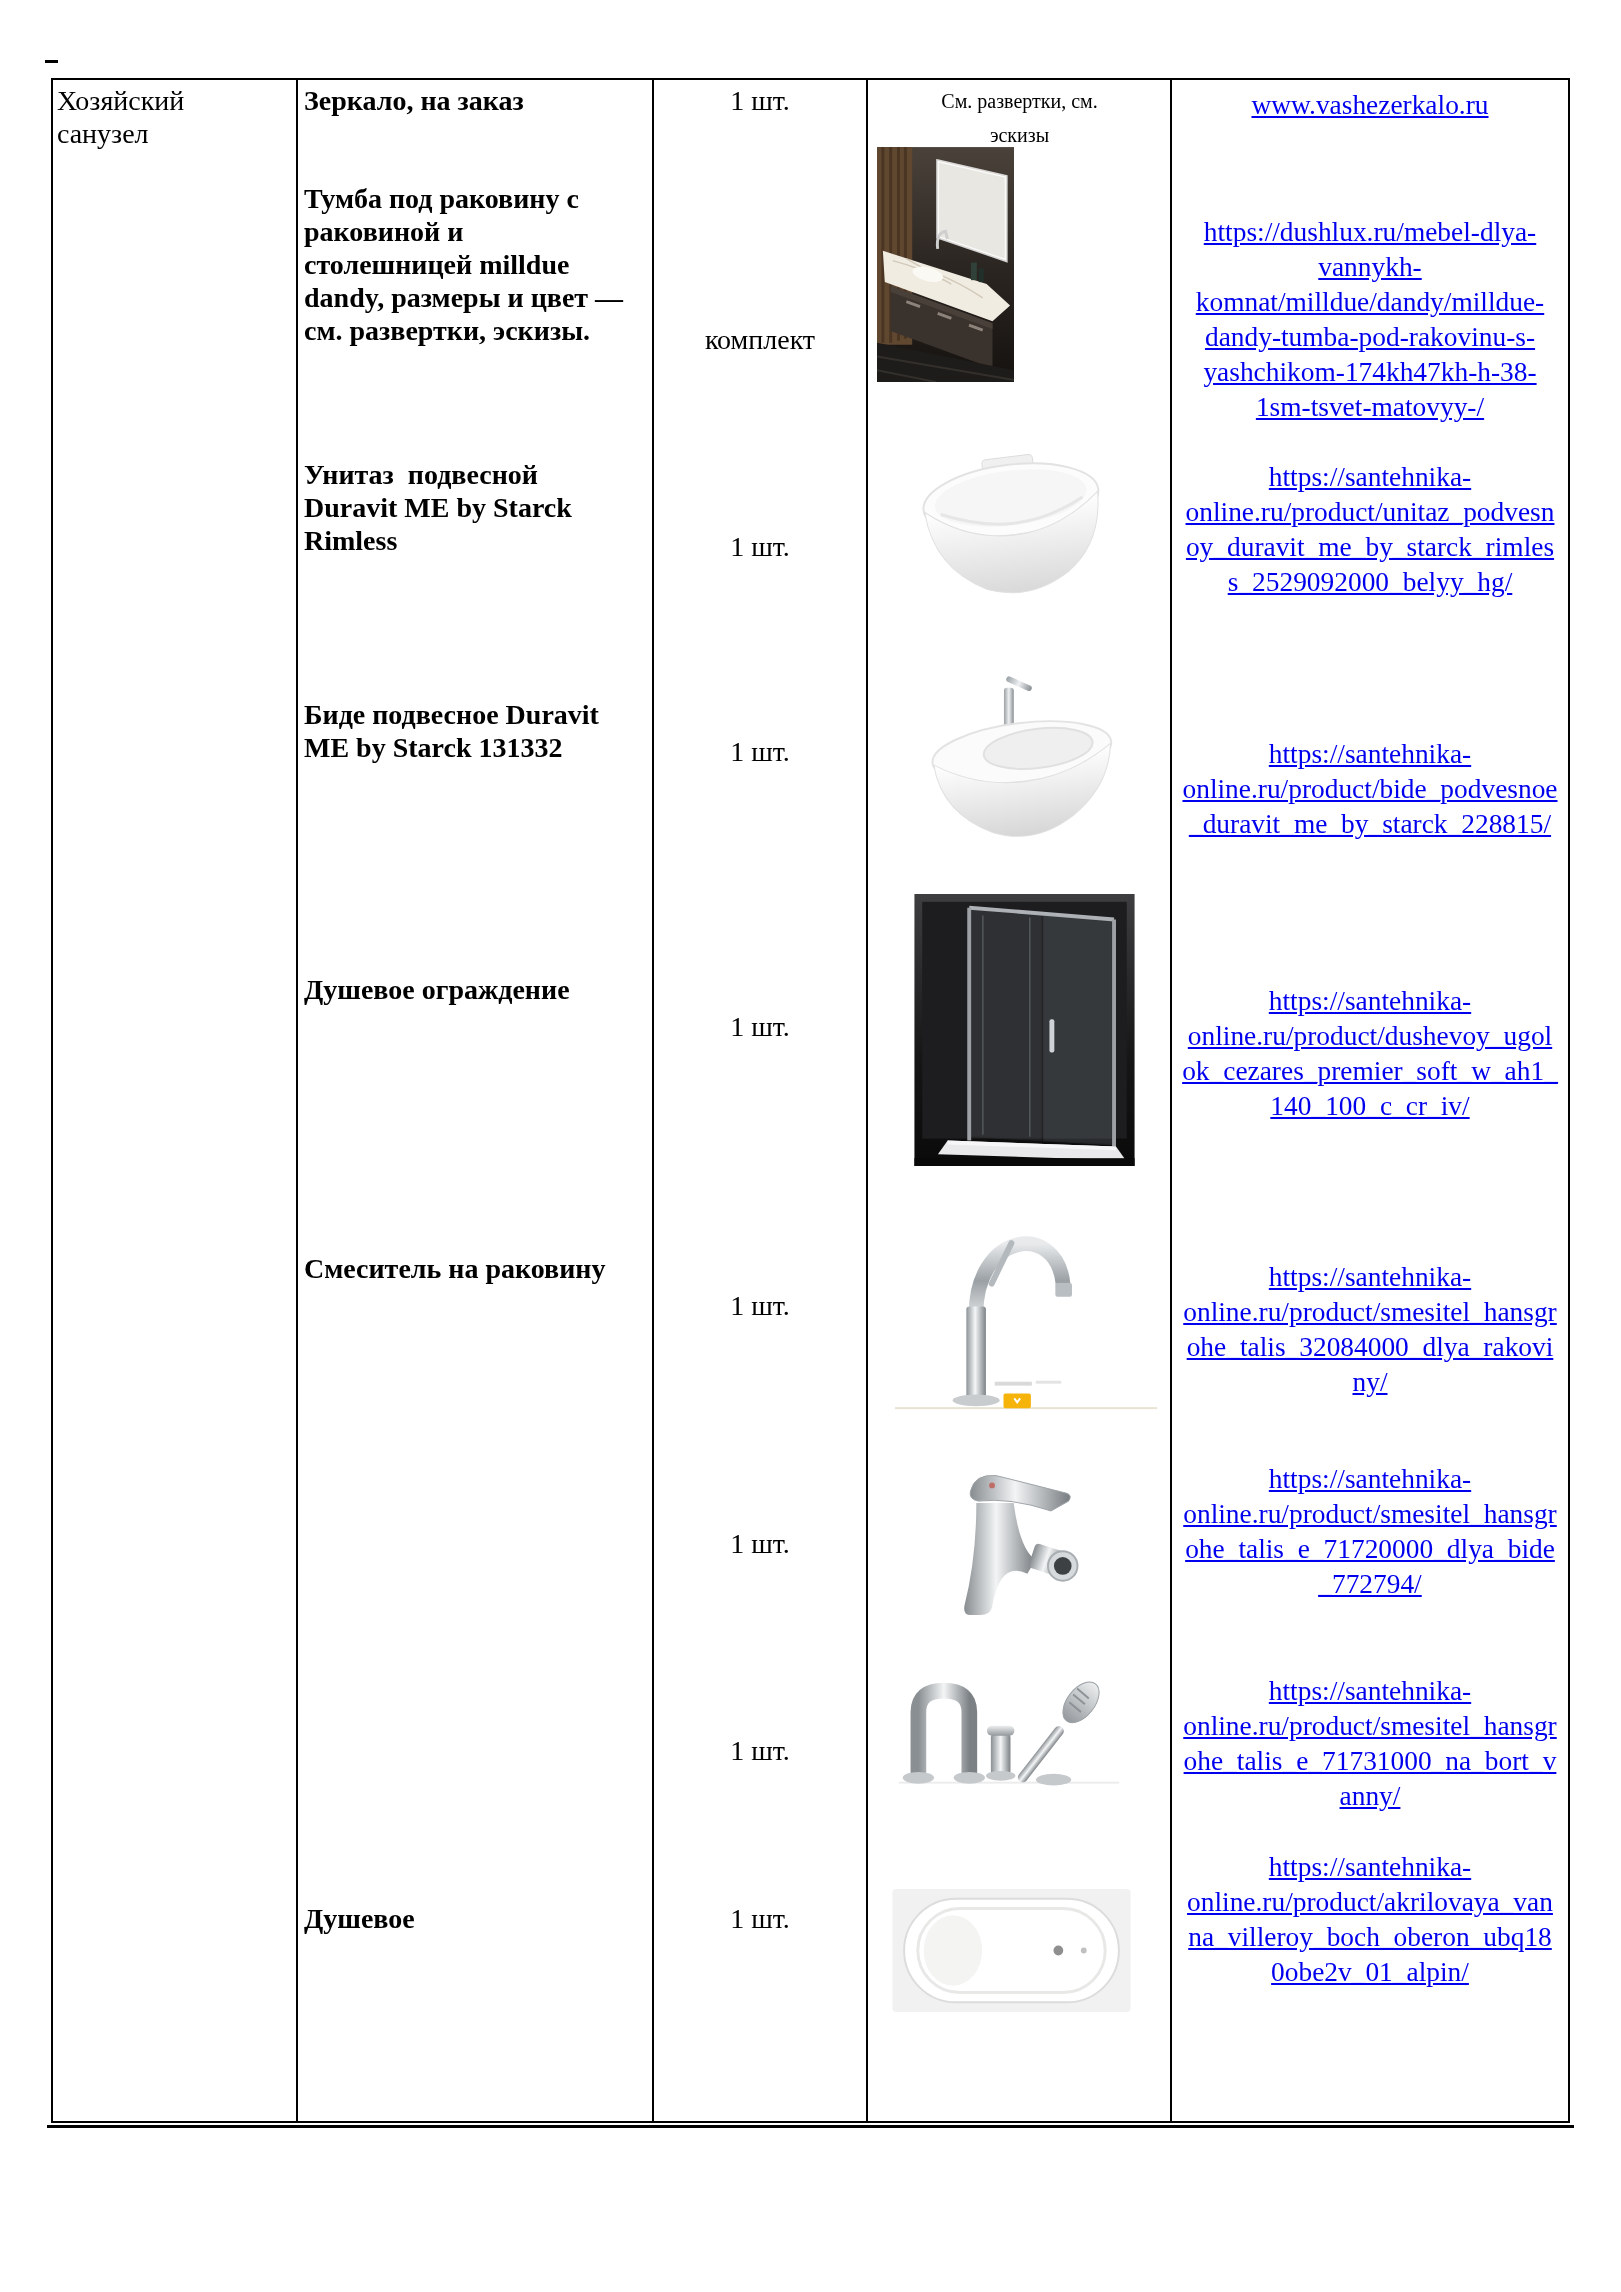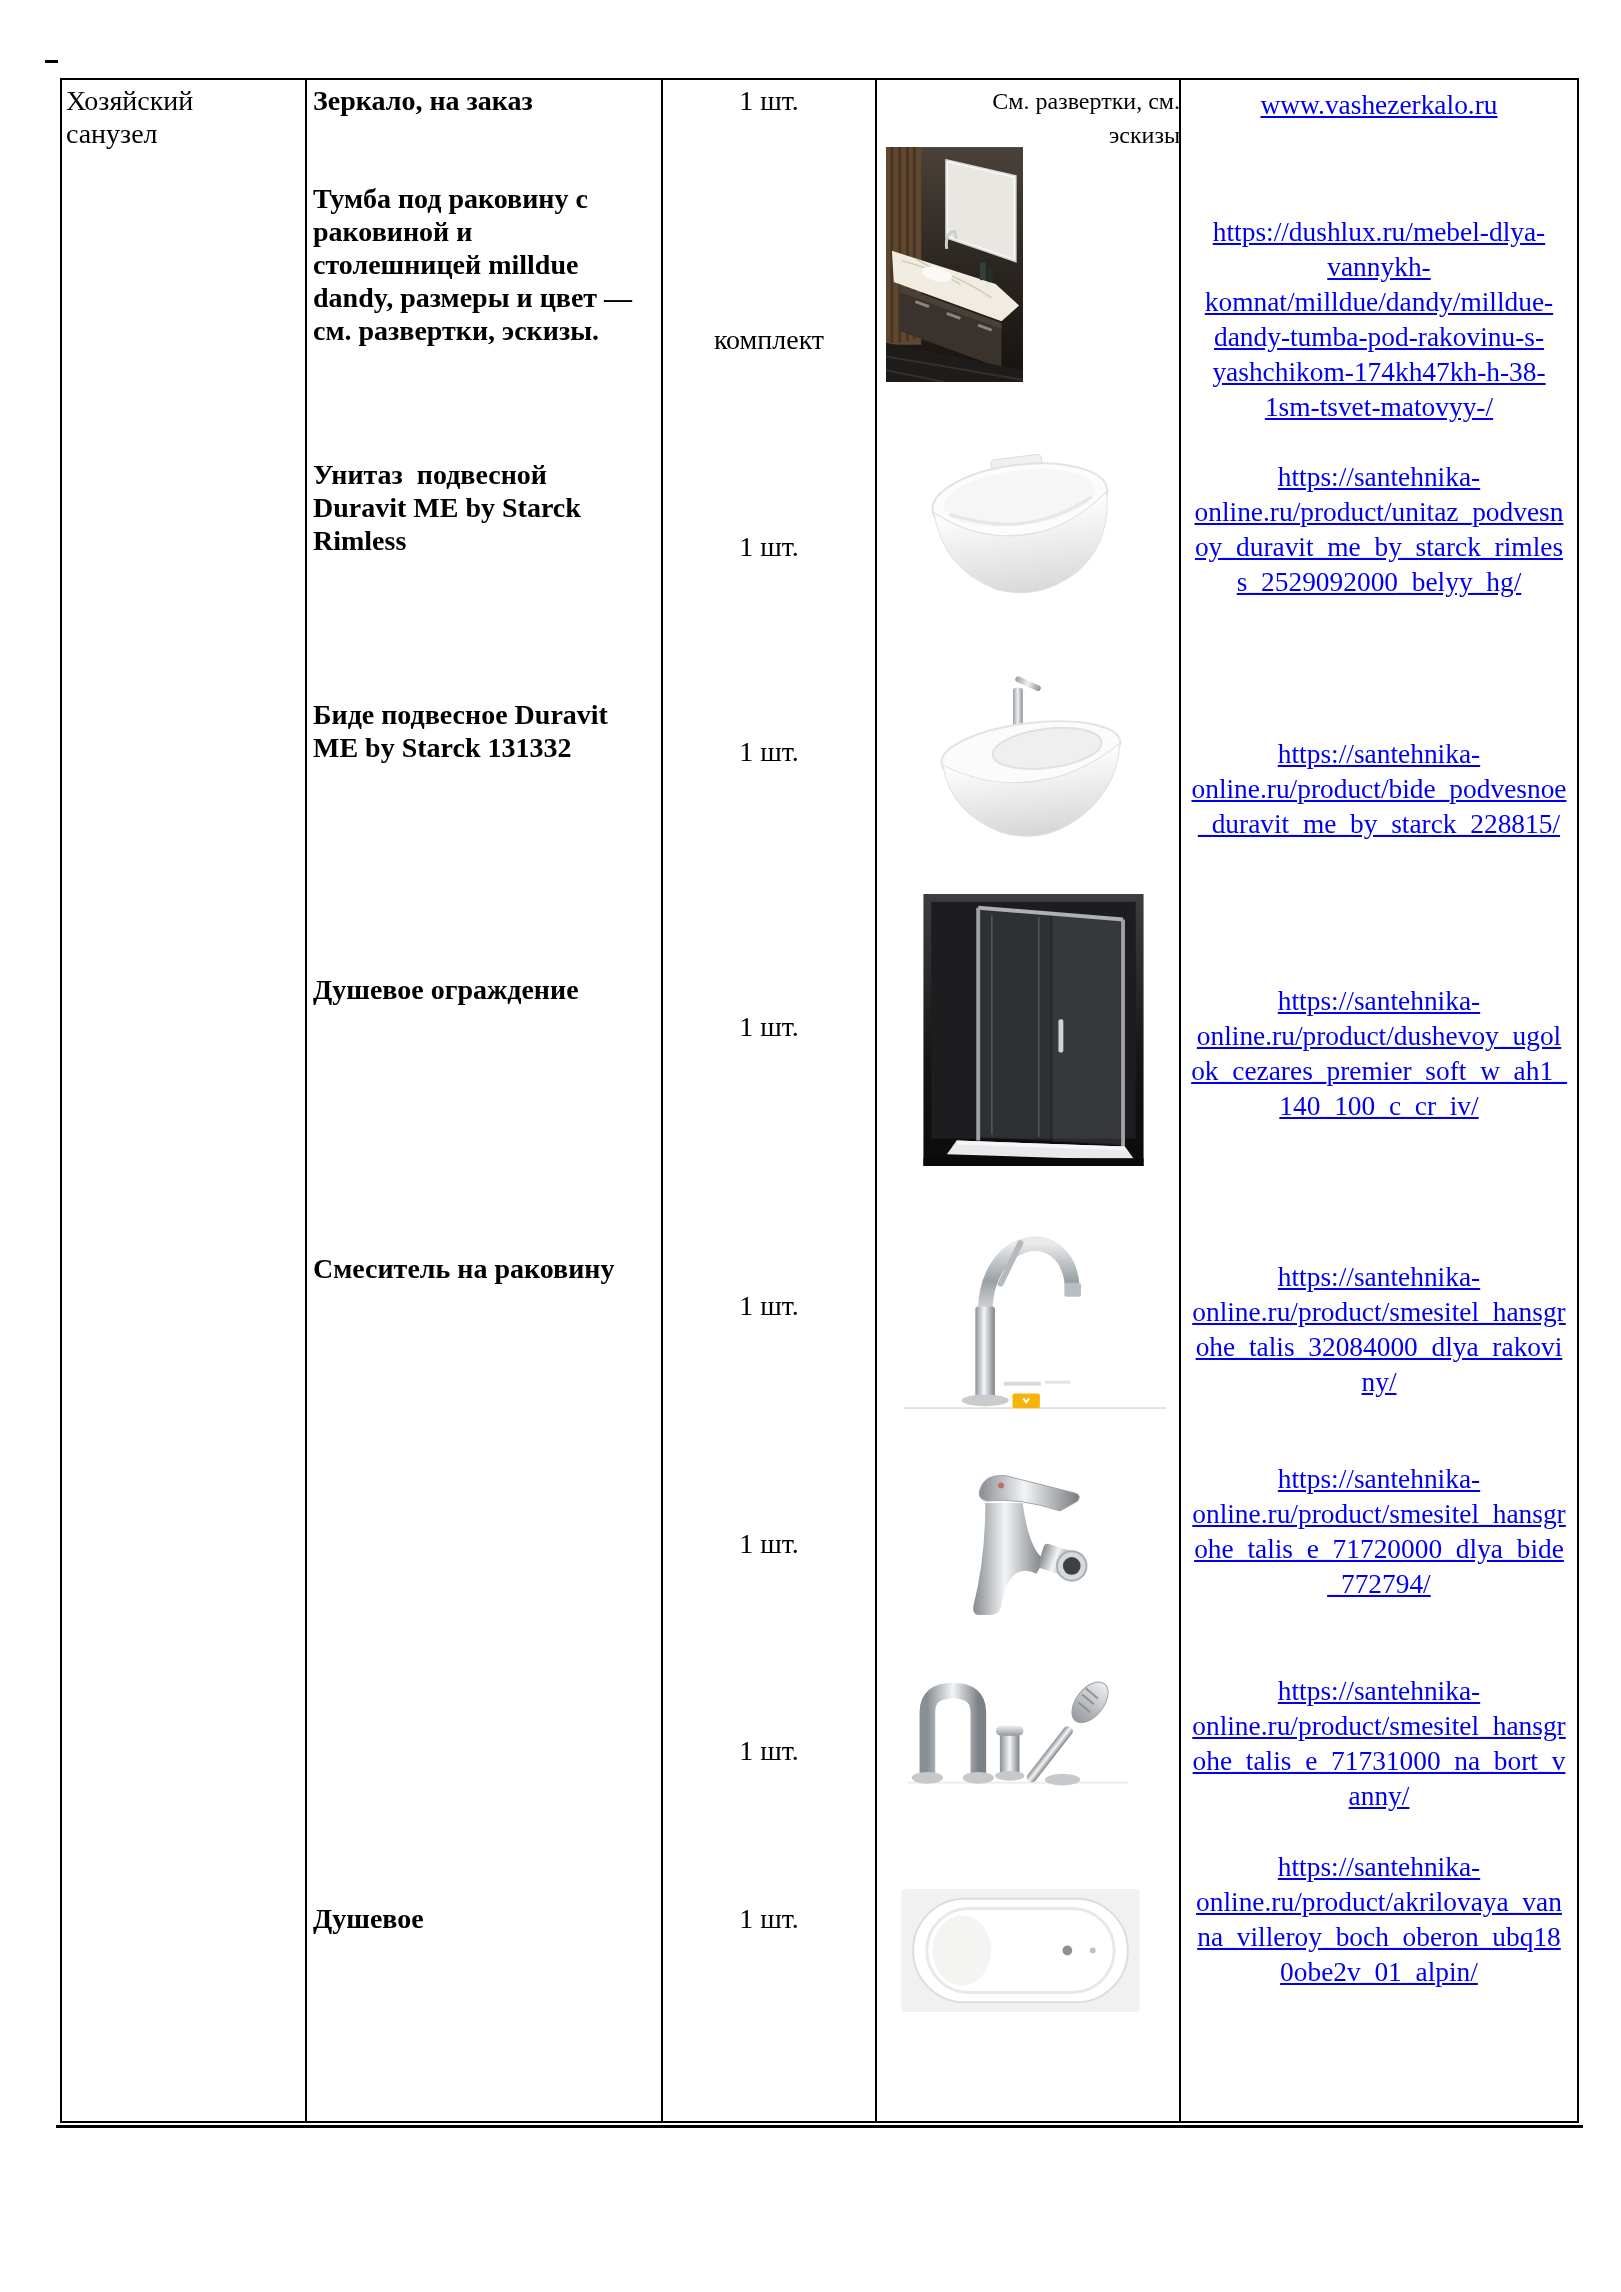--- a/index.html
+++ b/index.html
@@ -1,33 +1,33 @@
 <!DOCTYPE html>
 <html><head>
 <meta charset="utf-8">
 <style>
   html,body{margin:0;padding:0;background:#fff;}
   .canvas{position:relative;width:1621px;height:2293px;background:#ffffff;
           font-family:"Liberation Serif","DejaVu Serif",serif;color:#000;overflow:hidden;}
   .artifact{position:absolute;left:45px;top:60px;width:12.7px;height:2.9px;background:#000;}
-  .spec-table{position:absolute;left:60px;top:78px;width:1515px;height:2041px;
+  .spec-table{position:absolute;left:51px;top:78px;width:1515px;height:2041px;
               border:2px solid #000;border-top-width:2.9px;}
   .bottombar{position:absolute;left:-5.9px;right:-5.9px;bottom:-6.9px;height:2.9px;background:#000;}
   .vl{position:absolute;top:0;bottom:0;width:2px;background:#000;}
   .vl1{left:243px}.vl2{left:599px}.vl3{left:813px}.vl4{left:1117px}
   .txt{position:absolute;font-size:28px;line-height:33px;white-space:pre-wrap;}
   .cat{left:3.9px;top:3.9px;width:235px;}
   .desc{left:251px;width:347px;font-weight:bold;}
   .d0{top:3.9px}.d1{top:102px}.d2{top:378px}.d3{top:618px}.d4{top:893px}
   .d5{top:1172px}.d6{top:1406px}.d7{top:1653px}.d8{top:1822px}
   .qty{position:absolute;left:603px;width:208px;text-align:center;font-size:28px;line-height:33px;white-space:pre-wrap;}
   .q0{top:3.9px}.q1{top:243px}.q2{top:450px}.q3{top:655px}.q4{top:930px}
   .q5{top:1209px}.q6{top:1447px}.q7{top:1654px}.q8{top:1822px}
-  .imghdr{position:absolute;left:815px;width:303px;top:3.9px;text-align:right;
-          font-size:24px;line-height:34px;white-space:pre-line;}
+  .imghdr{position:absolute;left:815px;width:303px;top:3.9px;text-align:center;
+          font-size:20px;line-height:34px;white-space:pre-line;}
   .lnk{position:absolute;left:1121px;width:392px;display:block;text-align:center;
        font-size:27.4px;line-height:35px;color:#0000ee;text-decoration:underline;
        white-space:pre;cursor:pointer;}
   .l0{top:7.8px}.l1{top:135px}.l2{top:380px}.l3{top:657px}.l4{top:904px}
   .l5{top:1180px}.l6{top:1382px}.l7{top:1594px}.l8{top:1770px}
   .fig{position:absolute;}
   .f1{left:824px;top:67px;width:137px;height:235px}
   .f2{left:851px;top:361px;width:222px;height:183px}
   .f3{left:861px;top:586px;width:222px;height:189px}
   .f4{left:861px;top:814px;width:221px;height:272px}

